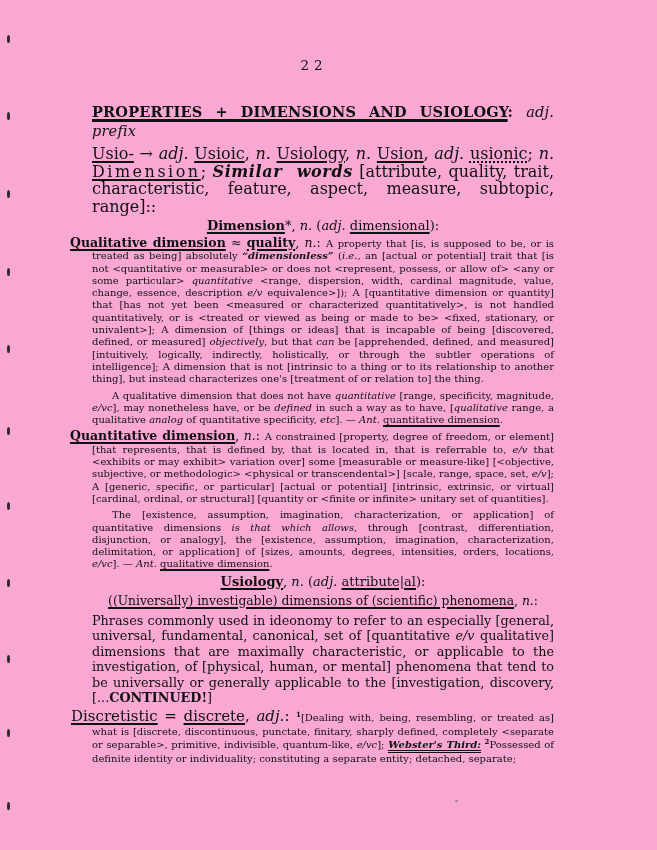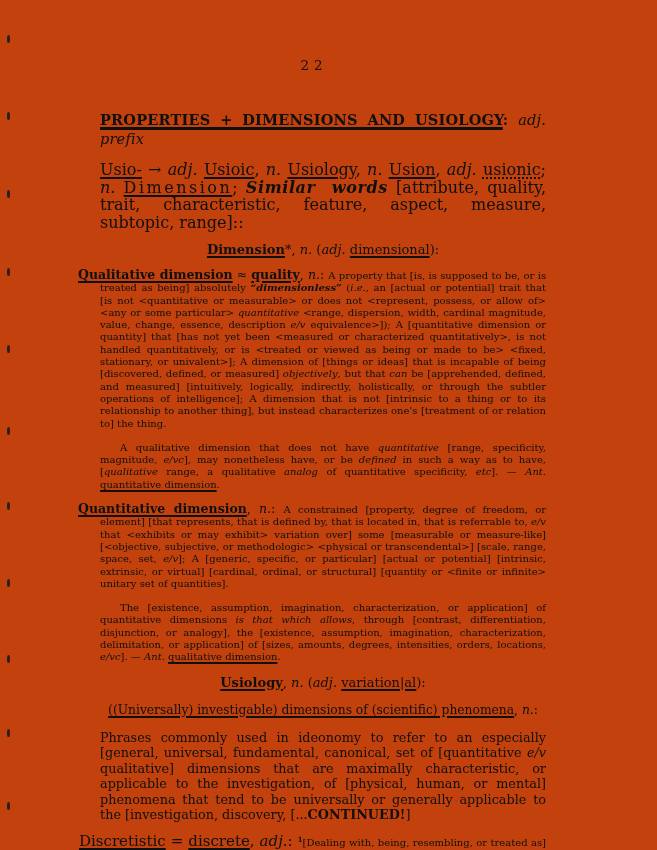--- a/index.html
+++ b/index.html
@@ -1,25 +1,25 @@
 <!DOCTYPE html>
 <html><head>
 <meta charset="utf-8">
 <style>
   html,body{margin:0;padding:0;background:#fff;}
   .page{
-    position:relative;width:657px;height:850px;background:#c2410c;color:#101010;
+    position:relative;width:657px;height:850px;background:#f9a8d4;color:#101010;
     font-family:"DejaVu Serif", serif;overflow:hidden;
   }
   
   .mark{position:absolute;left:7px;width:3px;height:8px;background:#1b1b1b;border-radius:50% / 45%;opacity:.9;}
   .speck{position:absolute;width:3px;height:2px;background:#555;opacity:.55;border-radius:50%;}
   .pagenum{position:absolute;top:57px;left:0;width:628px;text-align:center;font-size:13.5px;letter-spacing:5px;}
   .content{position:absolute;left:88px;top:98px;width:470px;text-align:justify;}
-  .content p{margin:12px;padding:0;}
+  .content p{margin:4px;padding:0;}
   .lead-head{font-size:14.5px;line-height:19px;letter-spacing:.2px;text-align-last:justify;}
   .lead-head .u{text-decoration-thickness:2.5px;}
   .lead-rest{margin-left:15px;font-size:16px;line-height:17.5px;}
   .subs{margin-top:2px;}
   .subline{margin-left:37px;font-size:13px;line-height:14px;text-align:center;}
   .universal{font-size:12.3px;line-height:16px;white-space:nowrap;}
   .def{margin-left:59px;text-indent:-22px;font-size:10px;line-height:12.3px;}
   .p2{text-indent:20px;}
   .phrases{margin-left:59px;font-size:12.8px;line-height:15.5px;}
   .entry2{margin-top:4px;margin-left:21px;text-indent:-21px;font-size:10px;line-height:13.8px;}
@@ -66,21 +66,21 @@
     <div class="subs">
       <p class="subline"><span class="b u">Dimension</span><span>*, </span><span class="i">n.</span><span> (</span><span class="i">adj.</span><span> </span><span class="u">dimensional</span><span>):</span></p>
     </div>
 
     <p class="def"><span class="hw">Qualitative dimension</span><span class="md"> ≈ </span><span class="hw">quality</span><span class="md">, </span><span class="i md">n.</span><span class="md">: </span><span>A property that [is, is supposed to be, or is treated as being] absolutely </span><span class="bi">“dimensionless”</span><span> (</span><span class="i">i.e.</span><span>, an [actual or potential] trait that [is not &lt;quantitative or measurable&gt; or does not &lt;represent, possess, or allow of&gt; &lt;any or some particular&gt; </span><span class="i">quantitative</span><span> &lt;range, dispersion, width, cardinal magnitude, value, change, essence, description </span><span class="i">e/v</span><span> equivalence&gt;]); A [quantitative dimension or quantity] that [has not yet been &lt;measured or characterized quantitatively&gt;, is not handled quantitatively, or is &lt;treated or viewed as being or made to be&gt; &lt;fixed, stationary, or univalent&gt;]; A dimension of [things or ideas] that is incapable of being [discovered, defined, or measured] </span><span class="i">objectively</span><span>, but that </span><span class="i">can</span><span> be [apprehended, defined, and measured] [intuitively, logically, indirectly, holistically, or through the subtler operations of intelligence]; A dimension that is not [intrinsic to a thing or to its relationship to another thing], but instead characterizes one's [treatment of or relation to] the thing.</span></p>
     <p class="def p2"><span>A qualitative dimension that does not have </span><span class="i">quantitative</span><span> [range, specificity, magnitude, </span><span class="i">e/vc</span><span>], may nonetheless have, or be </span><span class="i">defined</span><span> in such a way as to have, [</span><span class="i">qualitative</span><span> range, a qualitative </span><span class="i">analog</span><span> of quantitative specificity, </span><span class="i">etc</span><span>]. — </span><span class="i">Ant.</span><span> </span><span class="u">quantitative dimension</span><span>.</span></p>
 
     <p class="def"><span class="hw">Quantitative dimension</span><span class="md">, </span><span class="i md">n.</span><span class="md">: </span><span>A constrained [property, degree of freedom, or element] [that represents, that is defined by, that is located in, that is referrable to, </span><span class="i">e/v</span><span> that &lt;exhibits or may exhibit&gt; variation over] some [measurable or measure-like] [&lt;objective, subjective, or methodologic&gt; &lt;physical or transcendental&gt;] [scale, range, space, set, </span><span class="i">e/v</span><span>]; A [generic, specific, or particular] [actual or potential] [intrinsic, extrinsic, or virtual] [cardinal, ordinal, or structural] [quantity or &lt;finite or infinite&gt; unitary set of quantities].</span></p>
     <p class="def p2"><span>The [existence, assumption, imagination, characterization, or application] of quantitative dimensions </span><span class="i">is that which allows</span><span>, through [contrast, differentiation, disjunction, or analogy], the [existence, assumption, imagination, characterization, delimitation, or application] of [sizes, amounts, degrees, intensities, orders, locations, </span><span class="i">e/vc</span><span>]. — </span><span class="i">Ant.</span><span> </span><span class="u">qualitative dimension</span><span>.</span></p>
 
-    <p class="subline"><span class="b u">Usiology</span><span>, </span><span class="i">n.</span><span> (</span><span class="i">adj.</span><span> </span><span class="u">variation|al</span><span>):</span></p>
+    <p class="subline"><span class="b u">Usiology</span><span>, </span><span class="i">n.</span><span> (</span><span class="i">adj.</span><span> </span><span class="u">attribute|al</span><span>):</span></p>
     <p class="subline universal"><span class="u">((Universally) investigable) dimensions of (scientific) phenomena</span><span>, </span><span class="i">n.</span><span>:</span></p>
     <p class="phrases"><span>Phrases commonly used in ideonomy to refer to an especially [general, universal, fundamental, canonical,  set of [quantitative </span><span class="i">e/v</span><span> qualitative] dimensions that are maximally characteristic, or applicable to the investigation, of [physical, human, or mental] phenomena that tend to be universally or generally applicable to the [investigation, discovery, [...</span><span class="b">CONTINUED!</span><span>]</span></p>
 
     <p class="entry2"><span class="u lg">Discretistic</span><span class="lg"> = </span><span class="u lg">discrete</span><span class="lg">, </span><span class="i lg">adj.</span><span class="lg">: </span><span class="sup">1</span><span>[Dealing with, being, resembling, or treated as] what is [discrete, discontinuous, punctate, finitary, sharply defined, completely &lt;separate or separable&gt;, primitive, indivisible, quantum-like, </span><span class="i">e/vc</span><span>]; </span><span class="dbl">Webster's Third:</span><span> </span><span class="sup">2</span><span>Possessed of definite identity or individuality; constituting a separate entity; detached, separate;</span></p>
 
   </div>
 
   <div class="speck" style="left:455px;top:800px"></div>
 
 </div>

